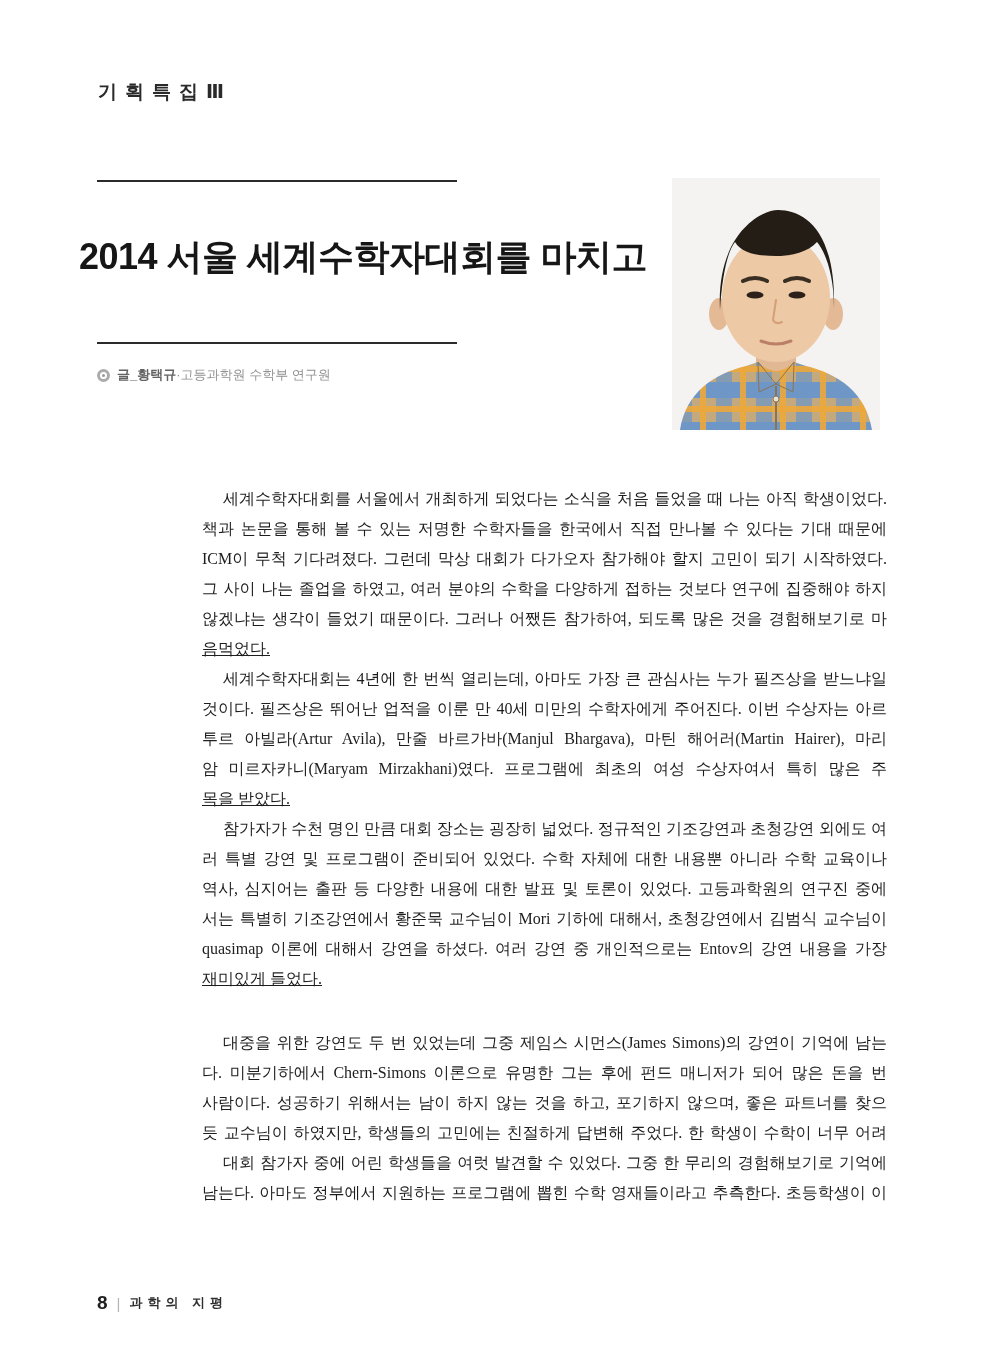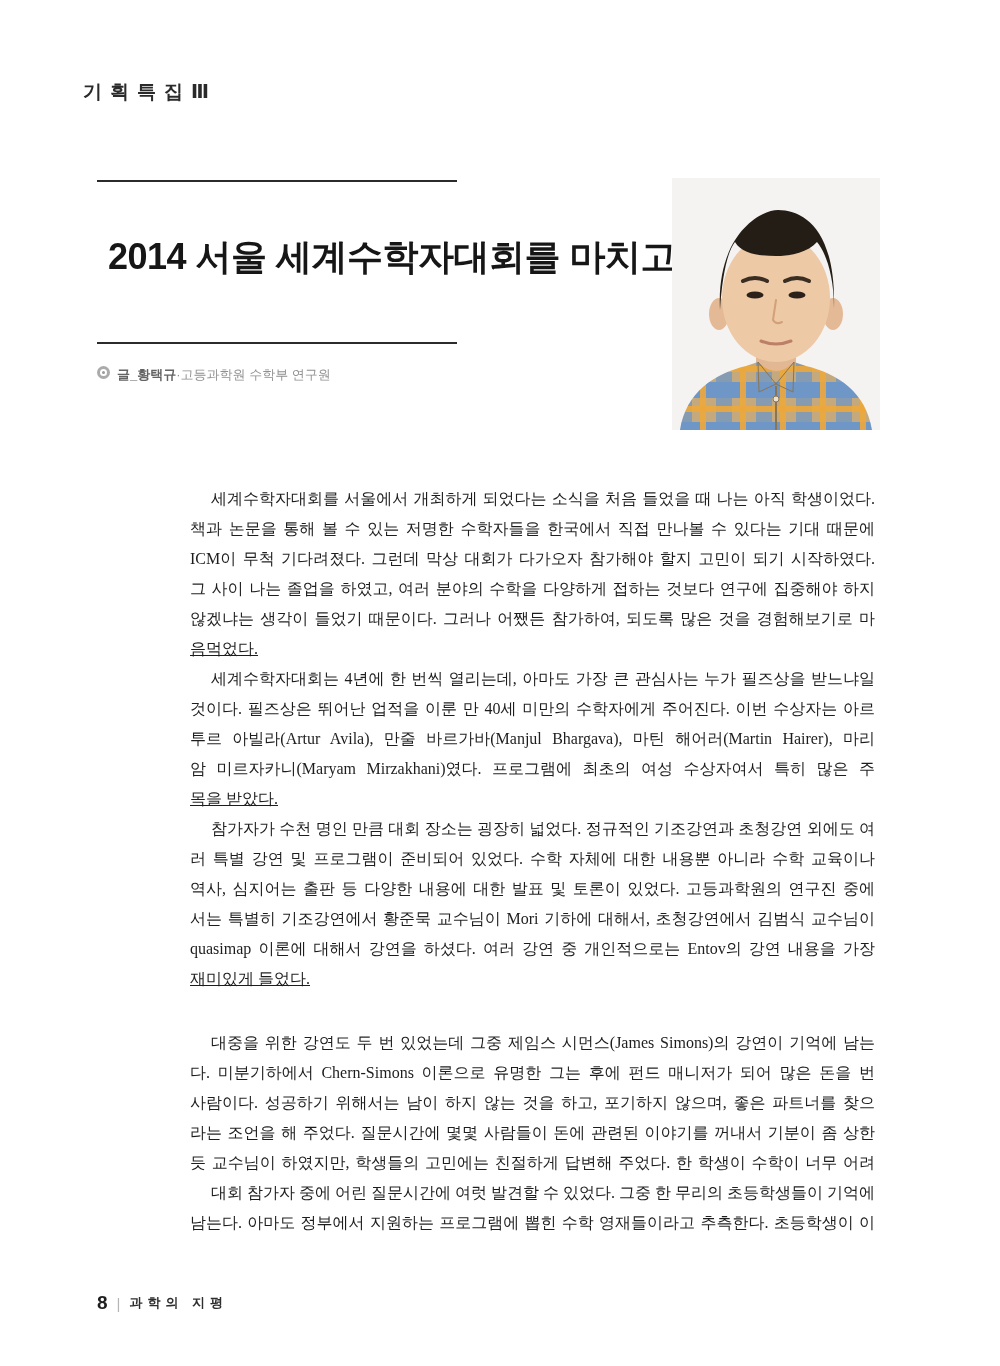--- a/index.html
+++ b/index.html
@@ -7,53 +7,54 @@
   .page {
     position: relative;
     width: 1000px;
     height: 1366px;
     background: #ffffff;
     font-family: "Liberation Serif", "DejaVu Serif", serif;
     overflow: hidden;
   }
   .section-label {
     position: absolute;
-    left: 83px;
+    left: 98px;
     top: 79px;
     font-family: "Liberation Sans", "DejaVu Sans", sans-serif;
     font-size: 19px;
     font-weight: 600;
     letter-spacing: 8px;
     color: #2a2a2a;
   }
   .rule {
     position: absolute;
     left: 97px;
     width: 360px;
     height: 2px;
     background: #2b2b2b;
   }
   .rule-top { top: 180px; }
   .rule-bottom { top: 342px; }
   .page-title {
     position: absolute;
-    left: 108px;
+    left: 79px;
     top: 233px;
     font-family: "Liberation Sans", "DejaVu Sans", sans-serif;
     font-size: 36px;
     font-weight: 800;
     letter-spacing: -0.5px;
     color: #161616;
     white-space: nowrap;
   }
   .byline {
     position: absolute;
     left: 97px;
     top: 366px;
     display: flex;
+    align-items: center;
     gap: 7px;
     font-family: "Liberation Sans", "DejaVu Sans", sans-serif;
     font-size: 13px;
   }
   .byline-icon {
     position: relative;
     width: 13px;
     height: 13px;
     border-radius: 50%;
     background: #ababab;
@@ -79,21 +80,21 @@
   .photo {
     position: absolute;
     left: 672px;
     top: 178px;
     width: 208px;
     height: 252px;
   }
   .photo svg { display: block; width: 100%; height: 100%; }
   .article {
     position: absolute;
-    left: 190px;
+    left: 202px;
     top: 484px;
     width: 685px;
     font-size: 16px;
     color: #1d1d1d;
     word-break: keep-all;
   }
   .article .line {
     height: 30px;
     line-height: 30px;
     overflow: hidden;
@@ -199,25 +200,24 @@
         <div class="line">러 특별 강연 및 프로그램이 준비되어 있었다. 수학 자체에 대한 내용뿐 아니라 수학 교육이나</div>
         <div class="line">역사, 심지어는 출판 등 다양한 내용에 대한 발표 및 토론이 있었다. 고등과학원의 연구진 중에</div>
         <div class="line">서는 특별히 기조강연에서 황준묵 교수님이 Mori 기하에 대해서, 초청강연에서 김범식 교수님이</div>
         <div class="line">quasimap 이론에 대해서 강연을 하셨다. 여러 강연 중 개인적으로는 Entov의 강연 내용을 가장</div>
         <div class="line endline">재미있게 들었다.</div>
       </div>
       <div class="para gap">
         <div class="line first">대중을 위한 강연도 두 번 있었는데 그중 제임스 시먼스(James Simons)의 강연이 기억에 남는</div>
         <div class="line">다. 미분기하에서 Chern-Simons 이론으로 유명한 그는 후에 펀드 매니저가 되어 많은 돈을 번</div>
         <div class="line">사람이다. 성공하기 위해서는 남이 하지 않는 것을 하고, 포기하지 않으며, 좋은 파트너를 찾으</div>
-        <div class="line">라는 조언을 해 주었다. 질문시간에 몇몇 사람들이 돈에 관련된 이야기를 꺼내서 기분이 좀 상한</div>
         <div class="line">듯 교수님이 하였지만, 학생들의 고민에는 친절하게 답변해 주었다. 한 학생이 수학이 너무 어려</div>
       </div>
       <div class="para">
-        <div class="line first">대회 참가자 중에 어린 질문시간에 여럿 발견할 수 있었다. 그중 한 무리의 초등학생들이 기억에</div>
+        <div class="line first">대회 참가자 중에 어린 학생들을 여럿 발견할 수 있었다. 그중 한 무리의 경험해보기로 기억에</div>
         <div class="line">남는다. 아마도 정부에서 지원하는 프로그램에 뽑힌 수학 영재들이라고 추측한다. 초등학생이 이</div>
       </div>
     </div>
 
   <div class="footer">
     <span class="pagenum">8</span>
     <span class="divider">|</span>
     <span class="journal">과학의 지평</span>
   </div>
 

